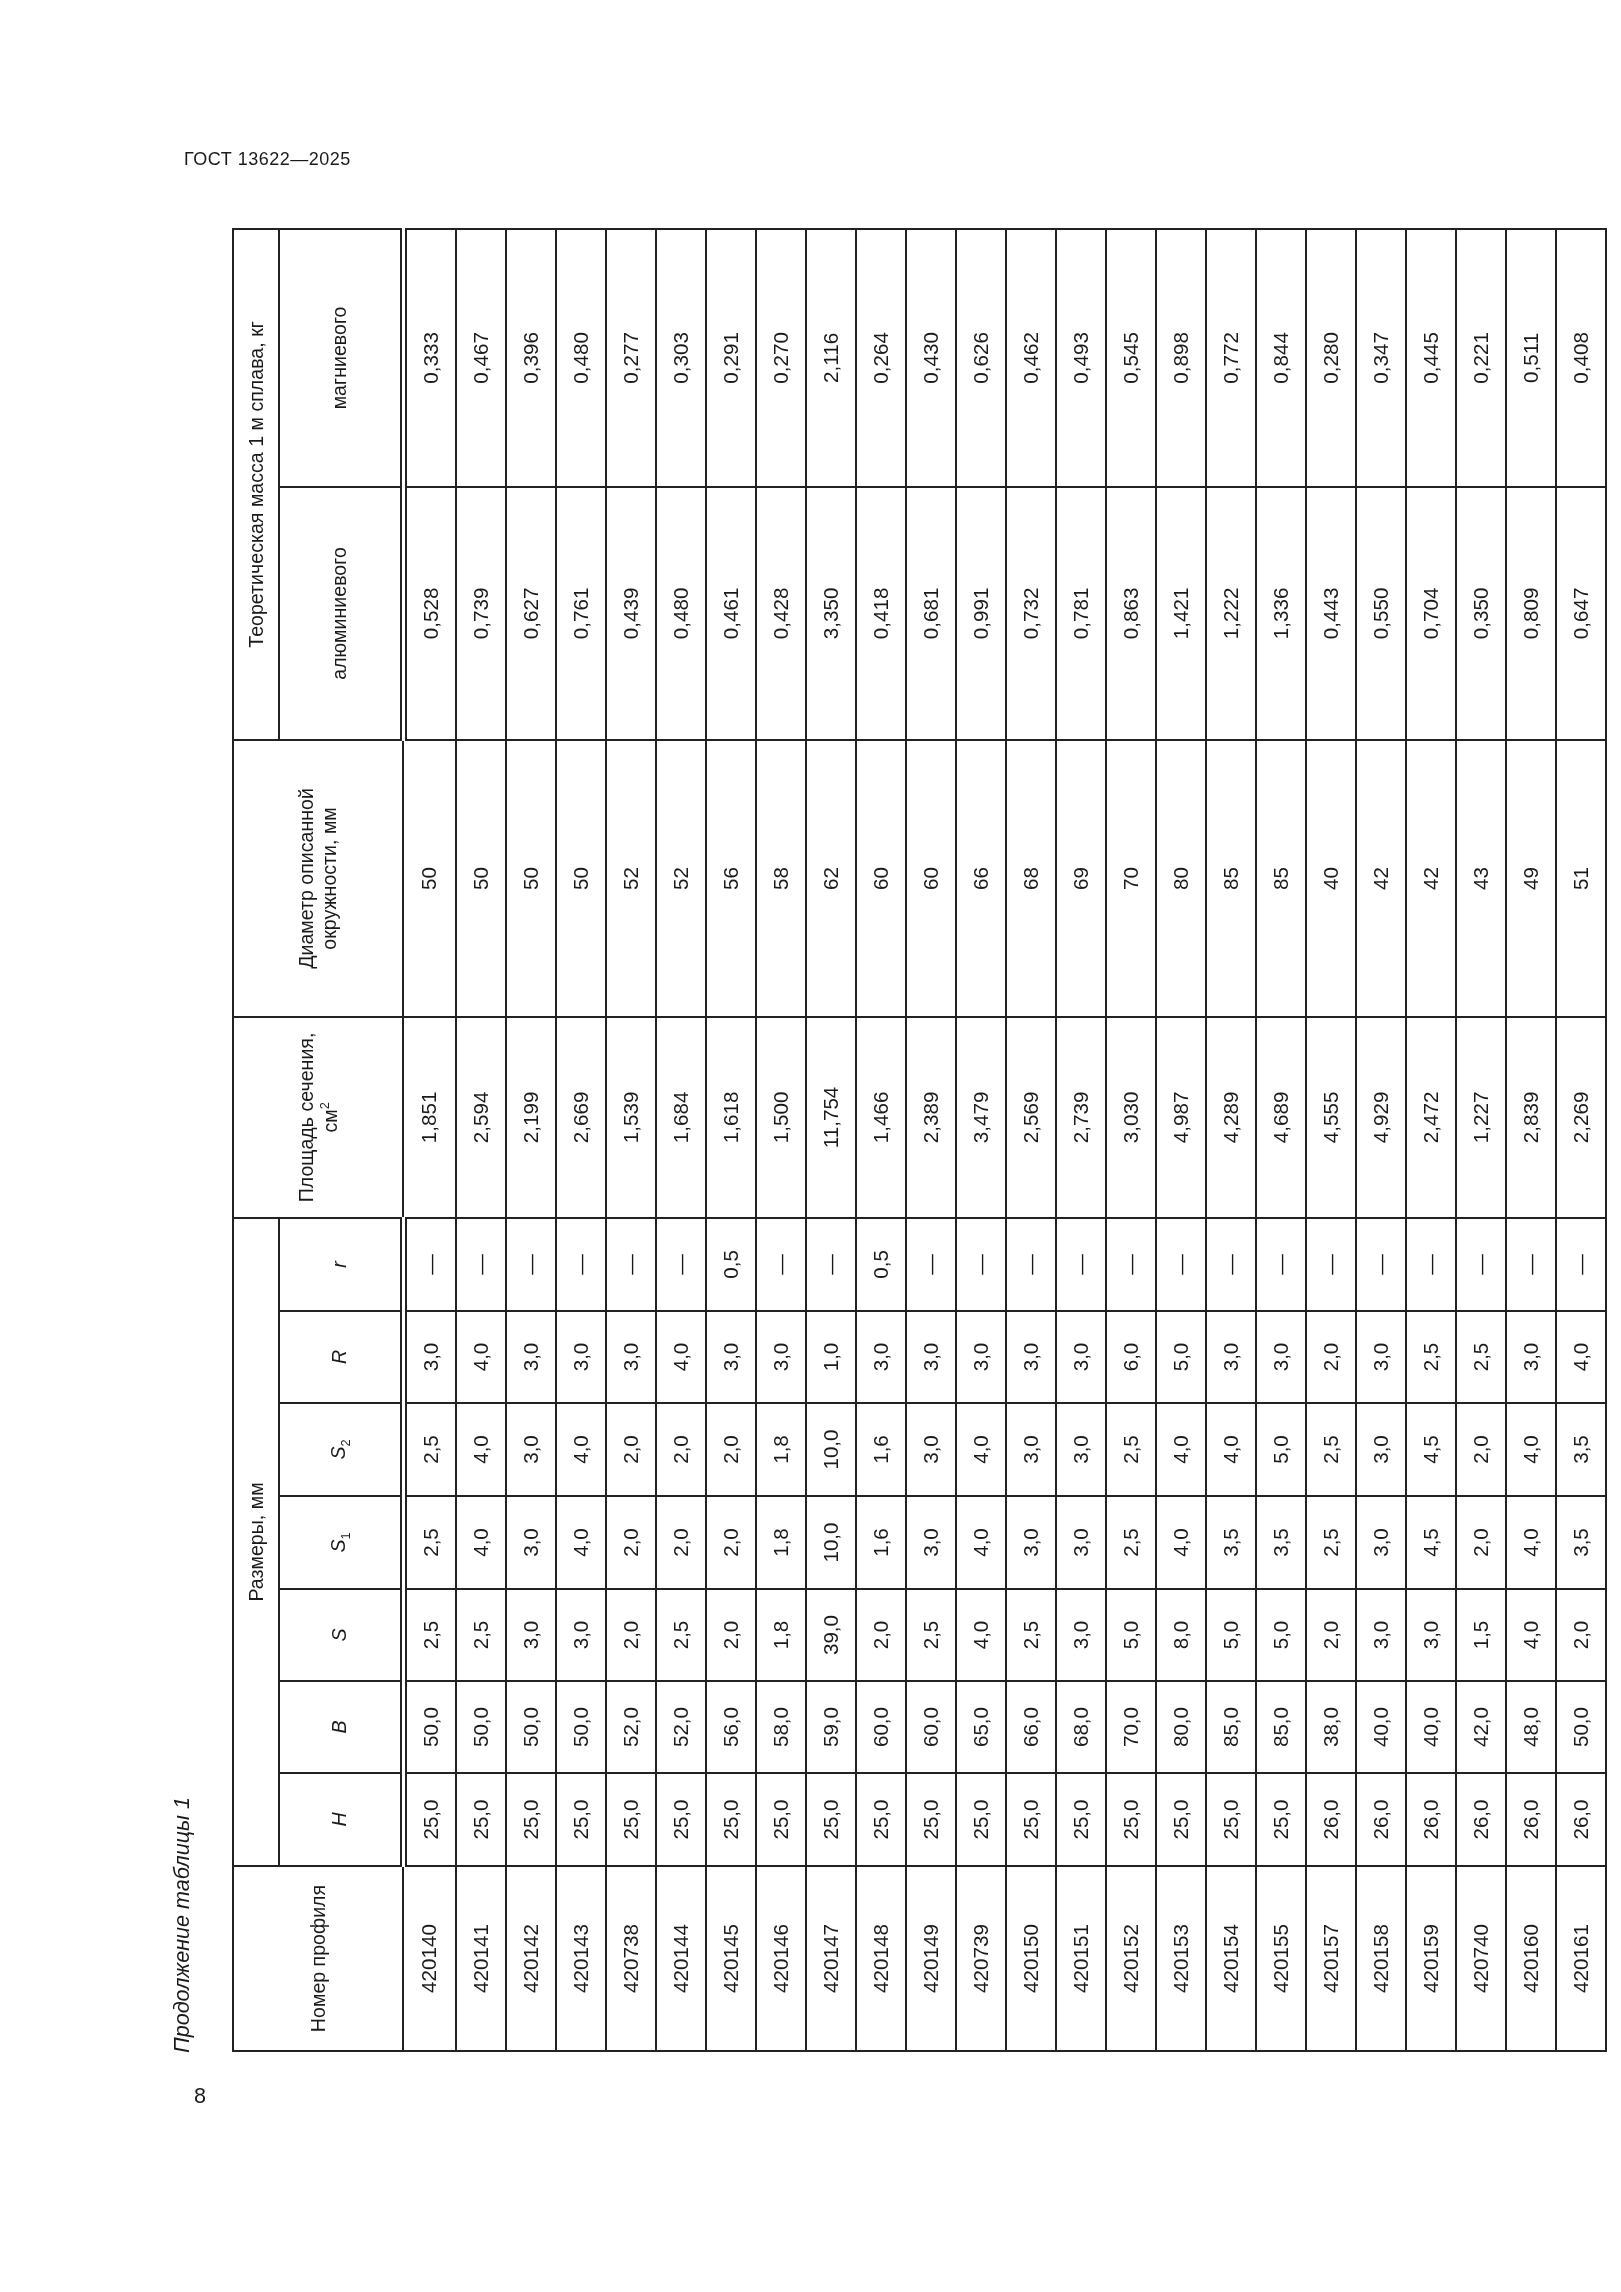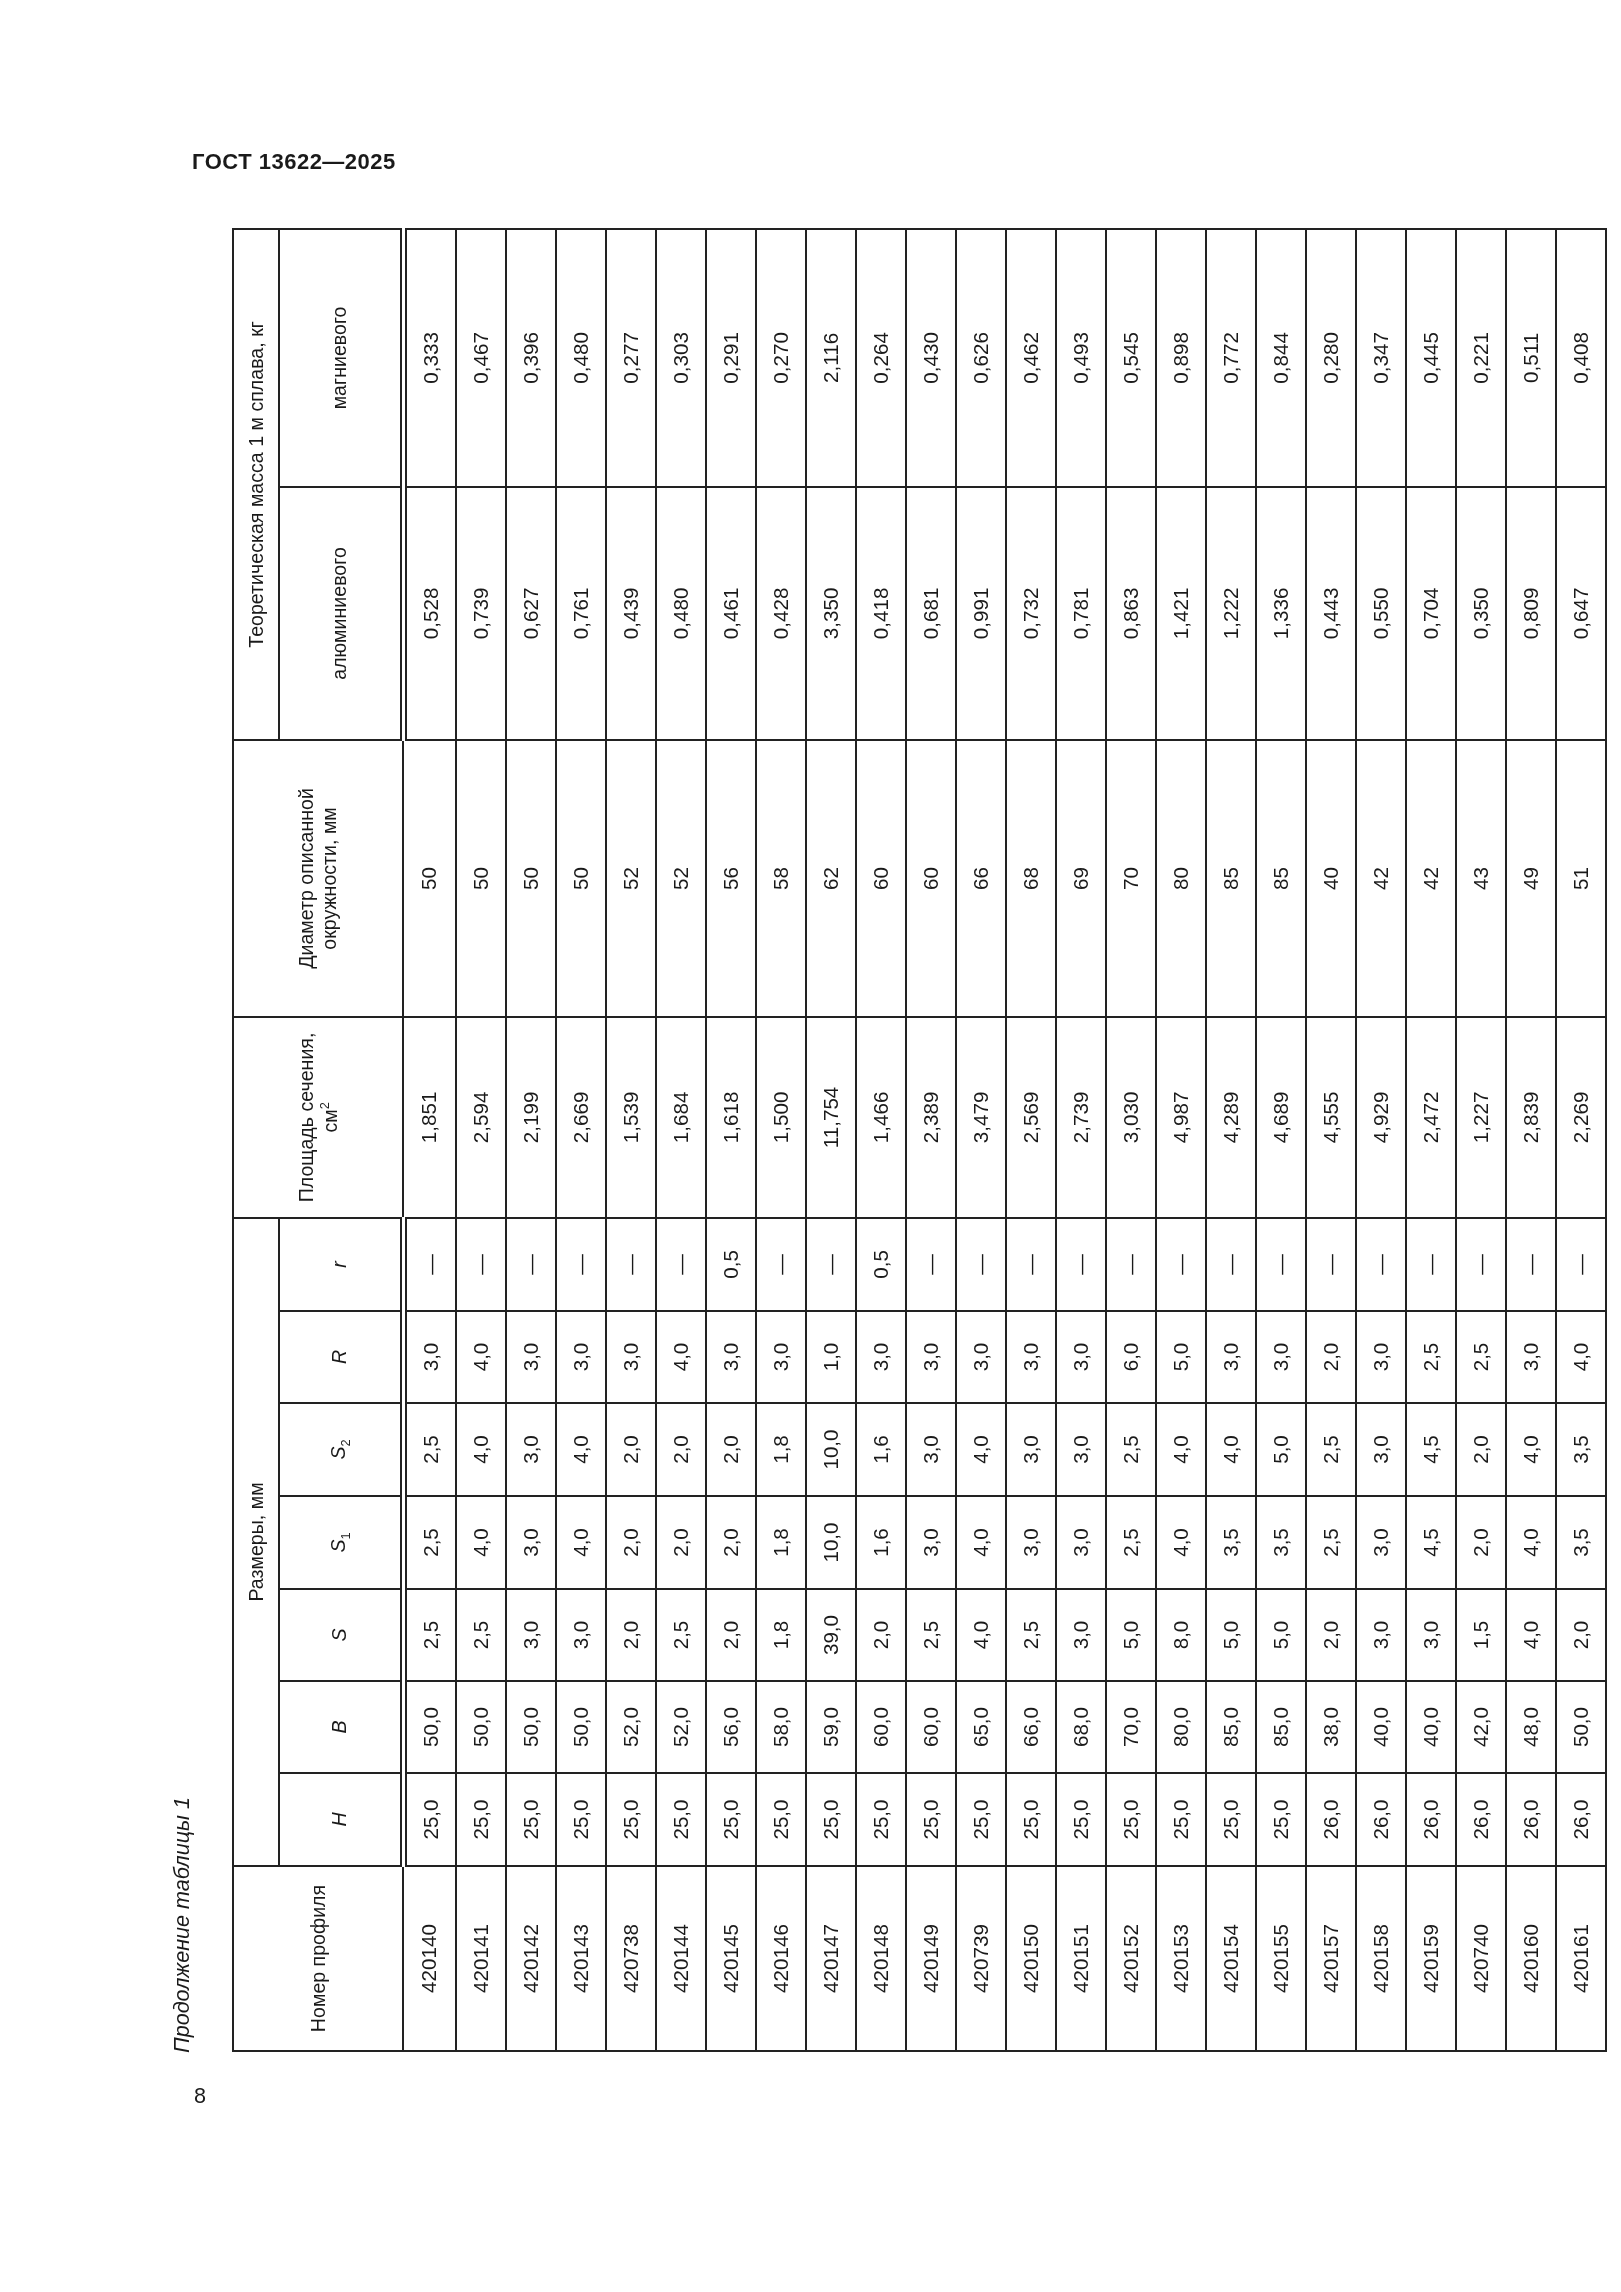--- a/index.html
+++ b/index.html
@@ -1,18 +1,18 @@
 <!DOCTYPE html>
 <html><head>
 <meta charset="utf-8">
 <style>
   html, body { margin:0; padding:0; background:#ffffff; }
   body { width:1621px; height:2293px; position:relative; overflow:hidden;
          font-family:"Liberation Sans", sans-serif; color:#1a1a1a; }
-  .doc-title { position:absolute; left:192px; top:149px; font-size:22px; font-weight:bold;
+  .doc-title { position:absolute; left:184px; top:149px; font-size:18px; font-weight:normal;
                letter-spacing:0.5px; font-family:"Liberation Sans", sans-serif; }
   .rot-wrap { position:absolute; left:232px; top:2052px; width:1823px; height:1272px;
               transform-origin:0 0; transform:rotate(-90deg); }
   table.t { border-collapse:collapse; width:1823px; height:1272px; table-layout:fixed;
             font-family:"Liberation Sans", sans-serif; }
   table.t td, table.t th { border:2.9px solid #222; text-align:center; vertical-align:middle;
                            padding:0; font-weight:normal; font-size:20.6px; line-height:1.15; }
   table.t th { font-size:19.6px; }
   table.t th i { font-style:italic; }
   tr.hdr1 { height:46px; }

